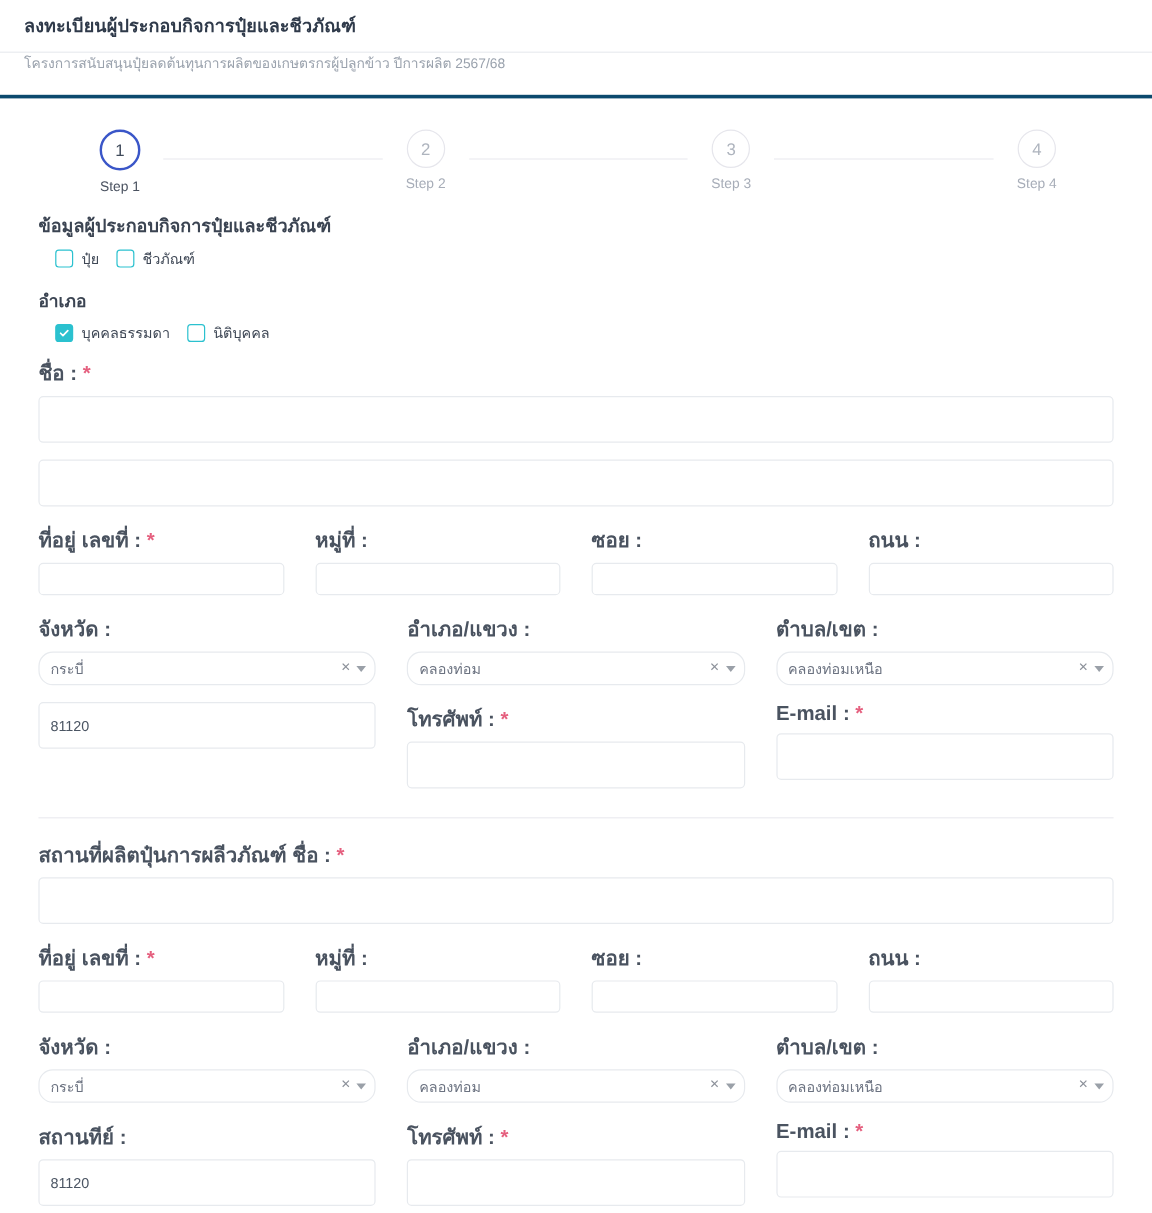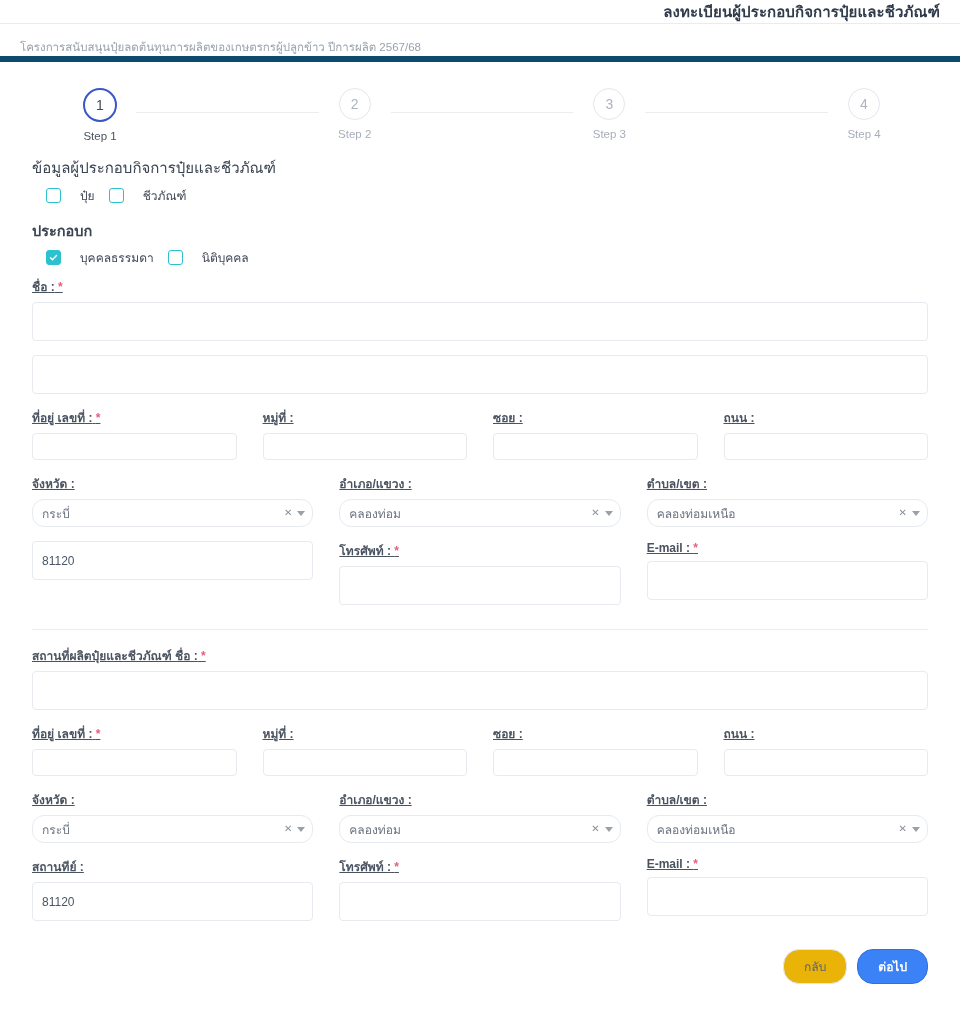--- a/index.html
+++ b/index.html
@@ -5,35 +5,34 @@
   * { box-sizing: border-box; }
   html, body {
     margin: 0; padding: 0;
     background: #ffffff;
     font-family: "Liberation Sans", "DejaVu Sans", sans-serif;
   }
   body { width: 960px; height: 1011px; position: relative; overflow: hidden; }
 
   
   .page-header {
-    height: 24px;
+    height: 44px;
     display: flex; align-items: center;
     padding: 0 20px;
     border-bottom: 1px solid #e9ecef;
-    justify-content: flex-end;
   }
   .page-header .title {
     font-size: 15px; font-weight: bold; color: #2f3a4a;
     letter-spacing: .1px;
   }
   .subtitle-bar {
     height: 38px;
-    display: flex; align-items: flex-end;
+    display: flex; align-items: flex-start;
     padding: 0 20px;
-    border-bottom: 6px solid #0c4a6e;
+    border-bottom: 3px solid #0c4a6e;
   }
   .subtitle-bar .subtitle {
     font-size: 11.5px; color: #9aa2ad;
   }
 
   
   .stepper {
     margin: 26px 0 0 0;
     padding: 0 60px 0 64px;
     display: flex;
@@ -69,46 +68,46 @@
     margin-top: 8px;
     font-size: 11.5px;
     color: #a7adb8;
   }
   .step.active .step-label { color: #4a5260; }
 
   
   .form-body { padding: 0 32px; margin-top: 14px; }
 
   .section-heading {
-    font-size: 15px; font-weight: normal; color: #3b4452;
+    font-size: 15px; font-weight: bold; color: #3b4452;
     margin: 10px 0 6px 0;
   }
   .sub-heading {
     font-size: 14.5px; font-weight: bold; color: #3b4452;
     margin: 14px 0 6px 0;
   }
 
   .check-row { display: flex; align-items: center; gap: 14px; padding-left: 14px; margin-bottom: 2px; }
-  .check-item { display: flex; align-items: center; gap: 19px; }
+  .check-item { display: flex; align-items: center; gap: 7px; }
   .cbox {
     width: 15px; height: 15px; border-radius: 3px;
     border: 1.5px solid #2bc1cf; background: #fff;
     display: flex; align-items: center; justify-content: center;
     flex: 0 0 auto;
   }
   .cbox.checked { background: #2bc1cf; border-color: #2bc1cf; }
   .cbox .tick {
     display: none; width: 9px; height: 9px;
   }
   .cbox.checked .tick { display: block; }
   .check-label { font-size: 12px; color: #3e4755; }
 
   .label {
-    font-size: 12px; color: #4a5360; font-weight: bold;
-    margin-bottom: 6px; display: block; white-space: nowrap; text-decoration: underline;
+    font-size: 17px; color: #4a5360; font-weight: bold;
+    margin-bottom: 6px; display: block; white-space: nowrap;
   }
   .req { color: #e5607f; font-weight: bold; }
 
   .field { margin-bottom: 14px; }
   .input {
     width: 100%; height: 27px;
     border: 1px solid #e7eaee; border-radius: 4px;
     background: #fff;
     font-size: 12px; color: #4b5563;
     padding: 0 9px;
@@ -207,21 +206,21 @@
       <span class="check-label">ปุ๋ย</span>
     </div>
     <div class="check-item">
       <span class="cbox">
         
       </span>
       <span class="check-label">ชีวภัณฑ์</span>
     </div>
   </div>
 
-  <div class="sub-heading">ประกอบก</div>
+  <div class="sub-heading">อำเภอ</div>
 
   <div class="check-row">
     <div class="check-item">
       <span class="cbox checked">
         <svg class="tick" viewBox="0 0 12 12">
           <path d="M2 6.3 L4.6 8.9 L10 3.3" fill="none" stroke="#ffffff" stroke-width="1.9" stroke-linecap="round" stroke-linejoin="round"></path>
         </svg>
       </span>
       <span class="check-label">บุคคลธรรมดา</span>
     </div>
@@ -317,21 +316,21 @@
         <span class="req">*</span>
       </label>
       <div class="input tall"></div>
     </div>
   </div>
 
   <div class="divider"></div>
 
   <div class="field">
     <label class="label">
-      <span>สถานที่ผลิตปุ๋ยและชีวภัณฑ์ ชื่อ :</span>
+      <span>สถานที่ผลิตปุ๋นการผลีวภัณฑ์ ชื่อ :</span>
       <span class="req">*</span>
     </label>
     <div class="input tall"></div>
   </div>
 
   <div class="row row-4">
     <div class="field">
       <label class="label">
         <span>ที่อยู่ เลขที่ :</span>
         <span class="req">*</span>

